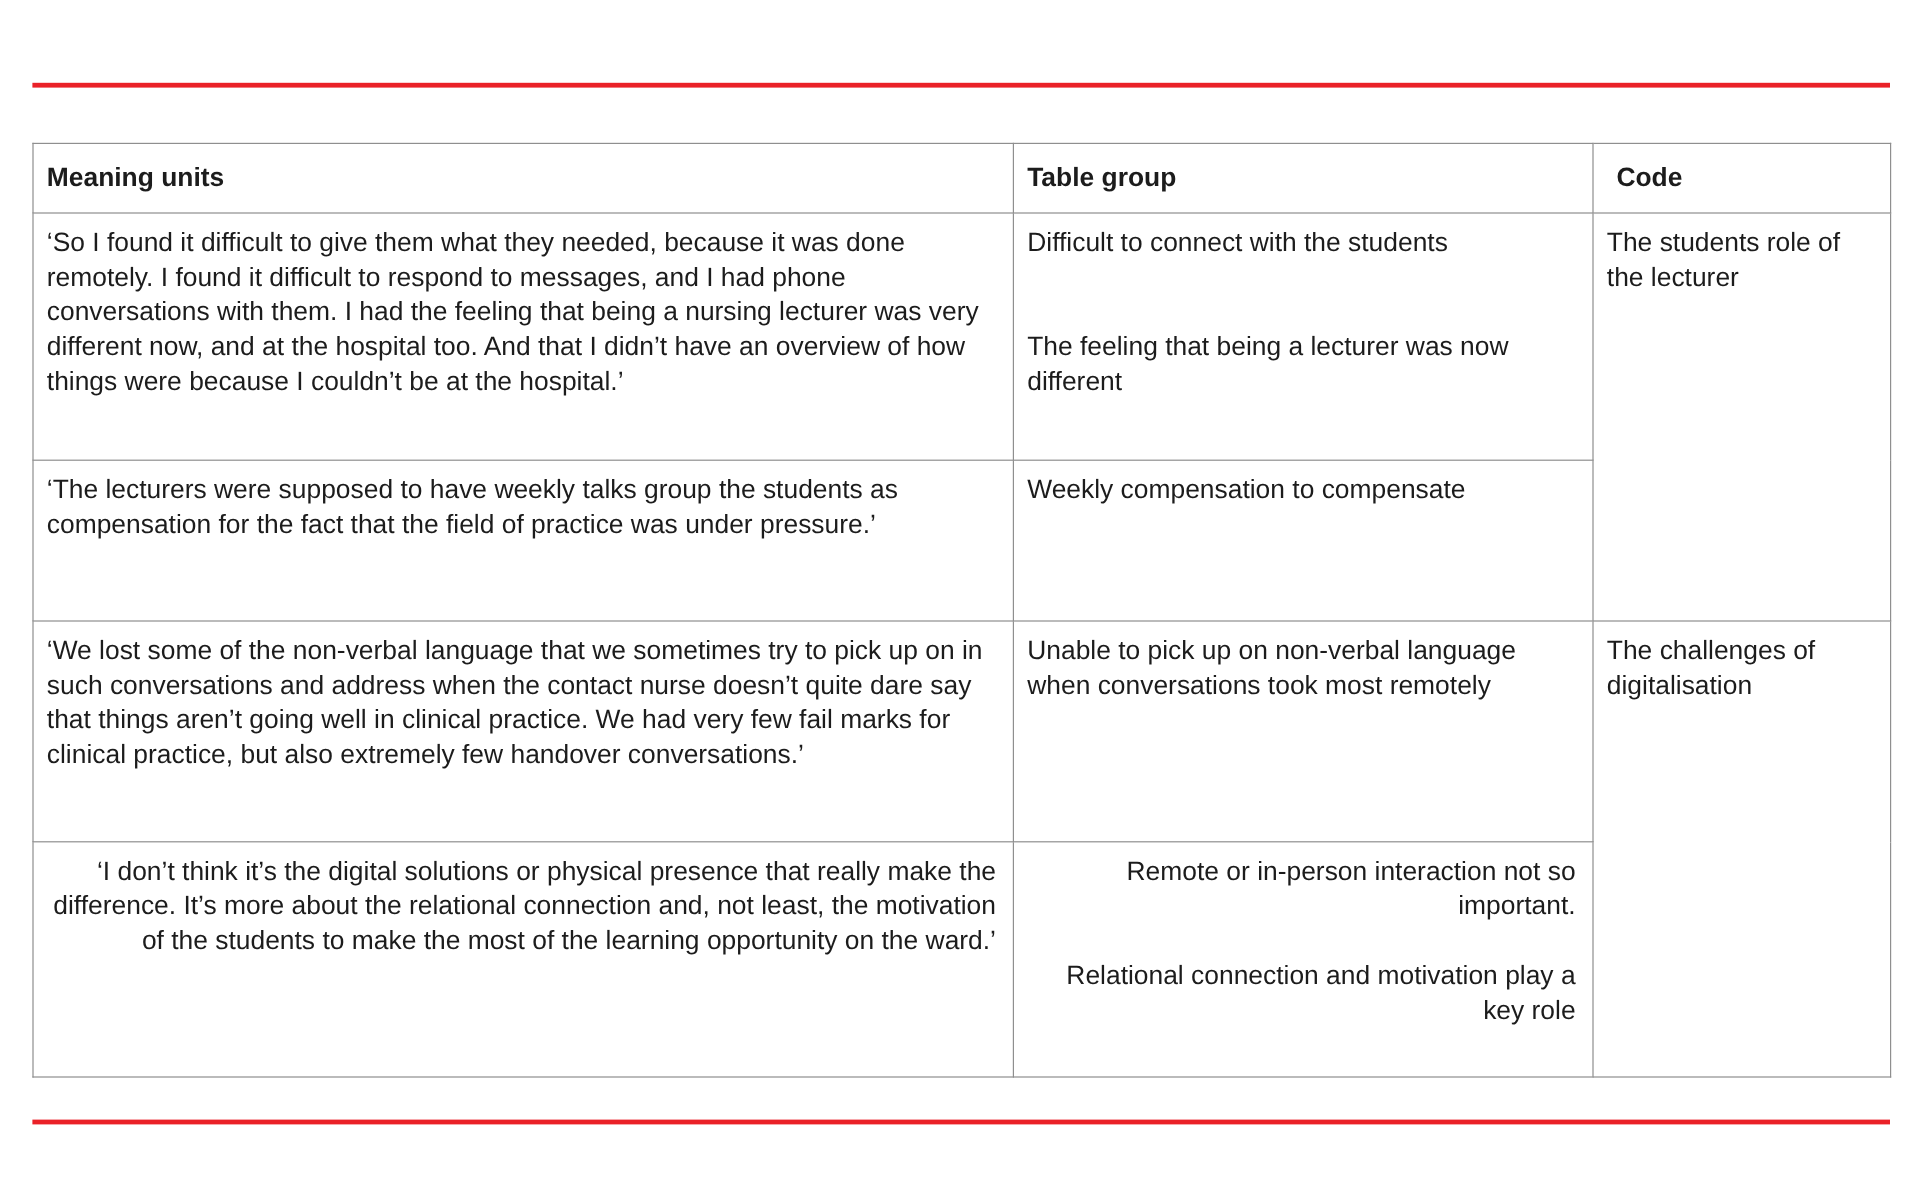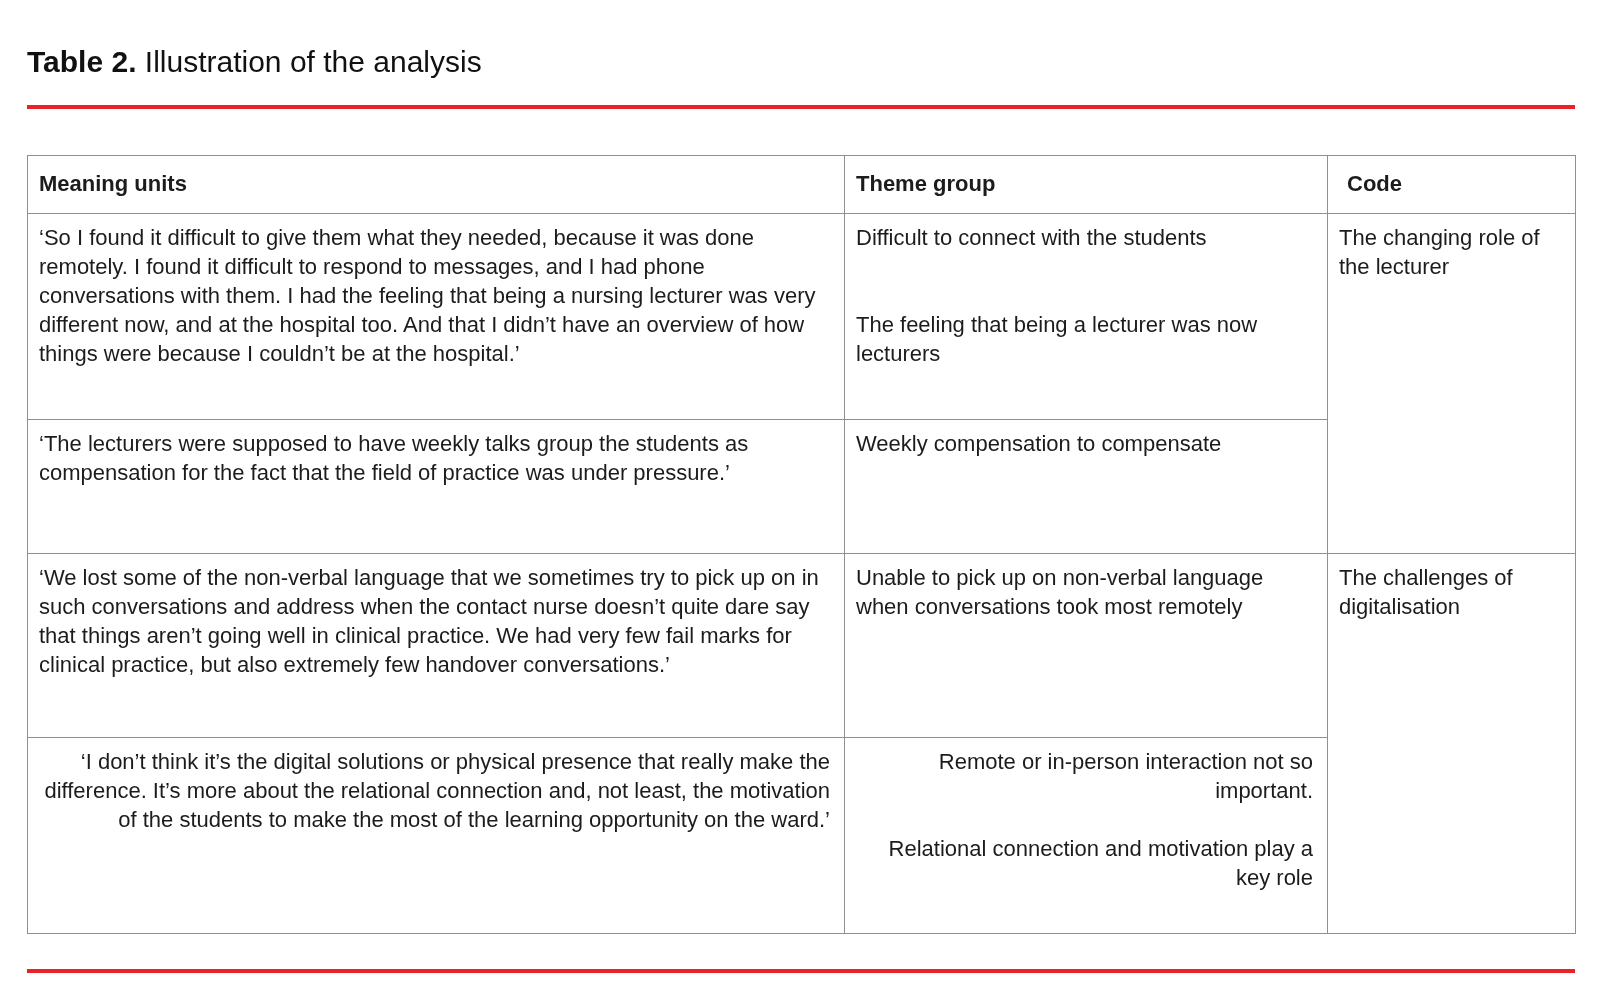--- a/index.html
+++ b/index.html
@@ -73,45 +73,44 @@
   tr.row-1 td{height:206px;}
   tr.row-2 td{height:134px;}
   tr.row-3 td{height:184px;}
   tr.row-4 td{height:196px;text-align:right;}
 </style>
 </head>
 <body>
 
 <div class="page">
 
-  <h2 class="page-title"><span class="title-bold">Table 2.</span><span> Illustration of the analysis</span></h2>
 
   <div class="red-rule top"></div>
 
   <table class="analysis-table">
     <colgroup>
       <col class="col-meaning">
       <col class="col-code">
       <col class="col-theme">
     </colgroup>
     <thead>
       <tr>
         <th>Meaning units</th>
-        <th>Theme group</th>
+        <th>Table group</th>
         <th class="cell-theme-header">Code</th>
       </tr>
     </thead>
     <tbody>
       <tr class="row-1">
         <td class="cell-meaning">‘So I found it difficult to give them what they needed, because it was done remotely. I found it difficult to respond to messages, and I had phone conversations with them. I had the feeling that being a nursing lecturer was very different now, and at the hospital too. And that I didn’t have an overview of how things were because I couldn’t be at the hospital.’</td>
         <td class="cell-code">Difficult to connect with the students
 
 
-The feeling that being a lecturer was now lecturers</td>
-        <td class="cell-theme" rowspan="2">The changing role of the lecturer</td>
+The feeling that being a lecturer was now different</td>
+        <td class="cell-theme" rowspan="2">The students role of the lecturer</td>
       </tr>
       <tr class="row-2">
         <td class="cell-meaning">‘The lecturers were supposed to have weekly talks group the students as compensation for the fact that the field of practice was under pressure.’</td>
         <td class="cell-code">Weekly compensation to compensate</td>
       </tr>
       <tr class="row-3">
         <td class="cell-meaning">‘We lost some of the non-verbal language that we sometimes try to pick up on in such conversations and address when the contact nurse doesn’t quite dare say that things aren’t going well in clinical practice. We had very few fail marks for clinical practice, but also extremely few handover conversations.’</td>
         <td class="cell-code">Unable to pick up on non-verbal language when conversations took most remotely</td>
         <td class="cell-theme" rowspan="2">The challenges of digitalisation</td>
       </tr>

